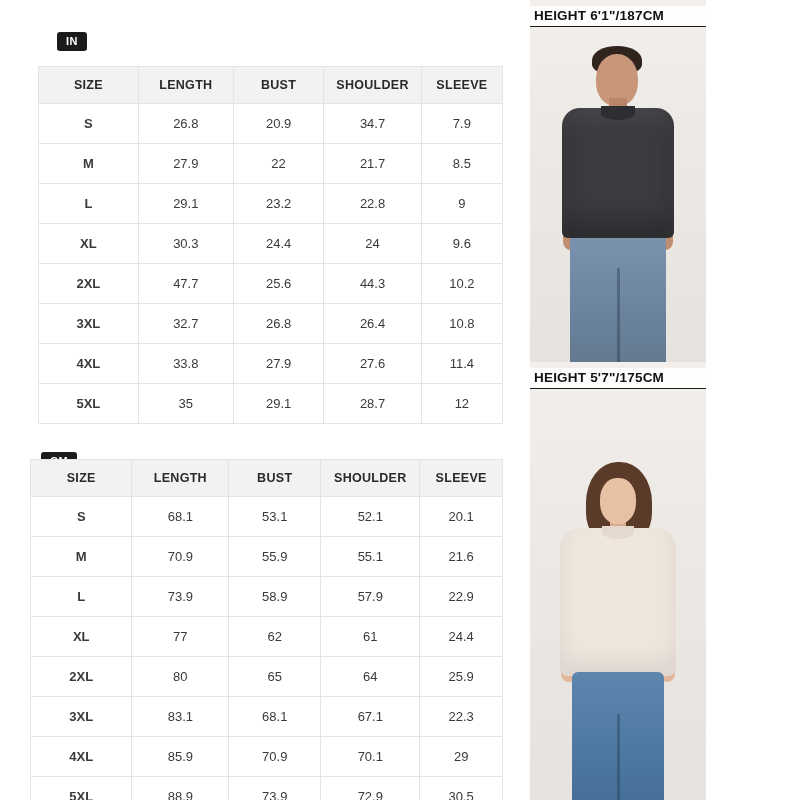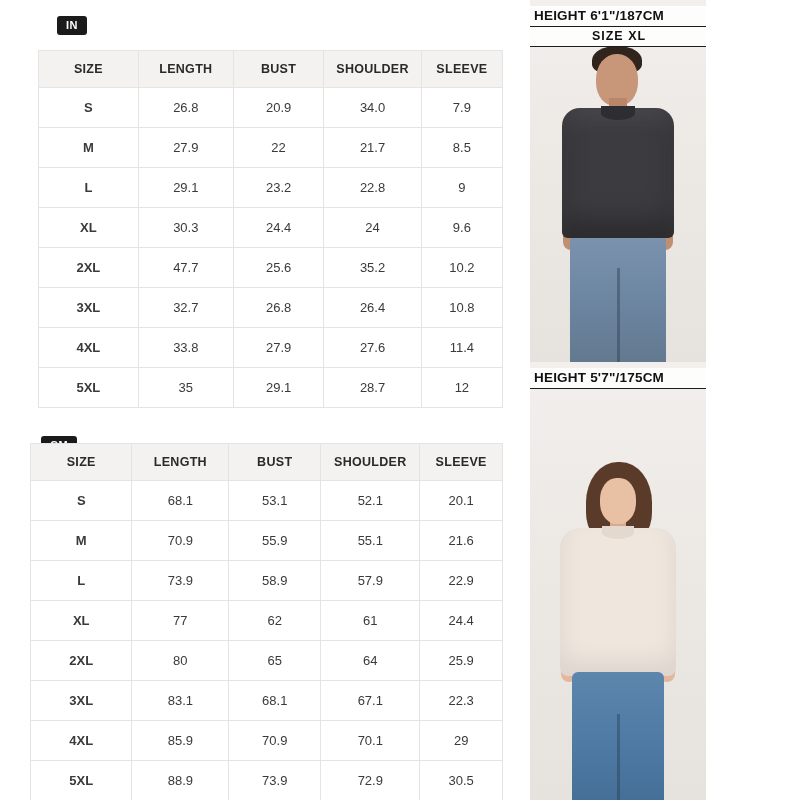--- a/index.html
+++ b/index.html
@@ -17,21 +17,21 @@
     position: relative;
     width: 800px;
     height: 800px;
     background: #ffffff;
   }
 
   
   .tables-col {
     position: absolute;
     left: 0;
-    top: 0;
+    top: 16px;
     width: 505px;
     height: 728px;
   }
 
   .unit-badge {
     position: absolute;
     background: #1b1b1b;
     color: #ffffff;
     font-size: 11px;
     font-weight: bold;
@@ -292,21 +292,21 @@
           <th>BUST</th>
           <th>SHOULDER</th>
           <th>SLEEVE</th>
         </tr>
       </thead>
       <tbody>
         <tr>
           <td class="size-cell">S</td>
           <td>26.8</td>
           <td>20.9</td>
-          <td>34.0</td>
+          <td>34.7</td>
           <td>7.9</td>
         </tr>
         <tr>
           <td class="size-cell">M</td>
           <td>27.9</td>
           <td>22</td>
           <td>21.7</td>
           <td>8.5</td>
         </tr>
         <tr>
@@ -320,21 +320,21 @@
           <td class="size-cell">XL</td>
           <td>30.3</td>
           <td>24.4</td>
           <td>24</td>
           <td>9.6</td>
         </tr>
         <tr>
           <td class="size-cell">2XL</td>
           <td>47.7</td>
           <td>25.6</td>
-          <td>35.2</td>
+          <td>44.3</td>
           <td>10.2</td>
         </tr>
         <tr>
           <td class="size-cell">3XL</td>
           <td>32.7</td>
           <td>26.8</td>
           <td>26.4</td>
           <td>10.8</td>
         </tr>
         <tr>
@@ -446,21 +446,20 @@
           <div class="m-arm-l"></div>
           <div class="m-arm-r"></div>
           <div class="m-jeans"></div>
           <div class="m-jeans-split"></div>
           <div class="m-shirt"></div>
           <div class="m-collar"></div>
         </div>
       </div>
       <div class="spec-lines">
         <div class="spec-line">HEIGHT  6'1"/187CM</div>
-        <div class="spec-line center small">SIZE  XL</div>
       </div>
     </div>
 
     <div class="photo-card" id="photo-card-female">
       <div class="photo-stage">
         <div class="backdrop"></div>
         <div class="figure">
           <div class="f-arm-l"></div>
           <div class="f-arm-r"></div>
           <div class="f-hair"></div>

